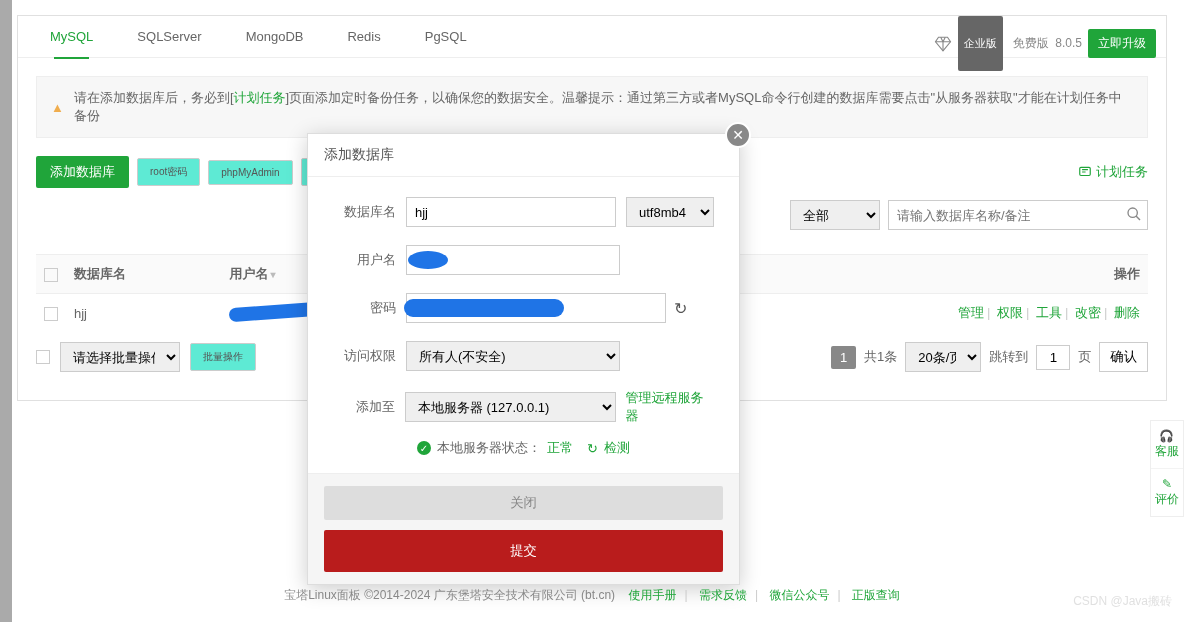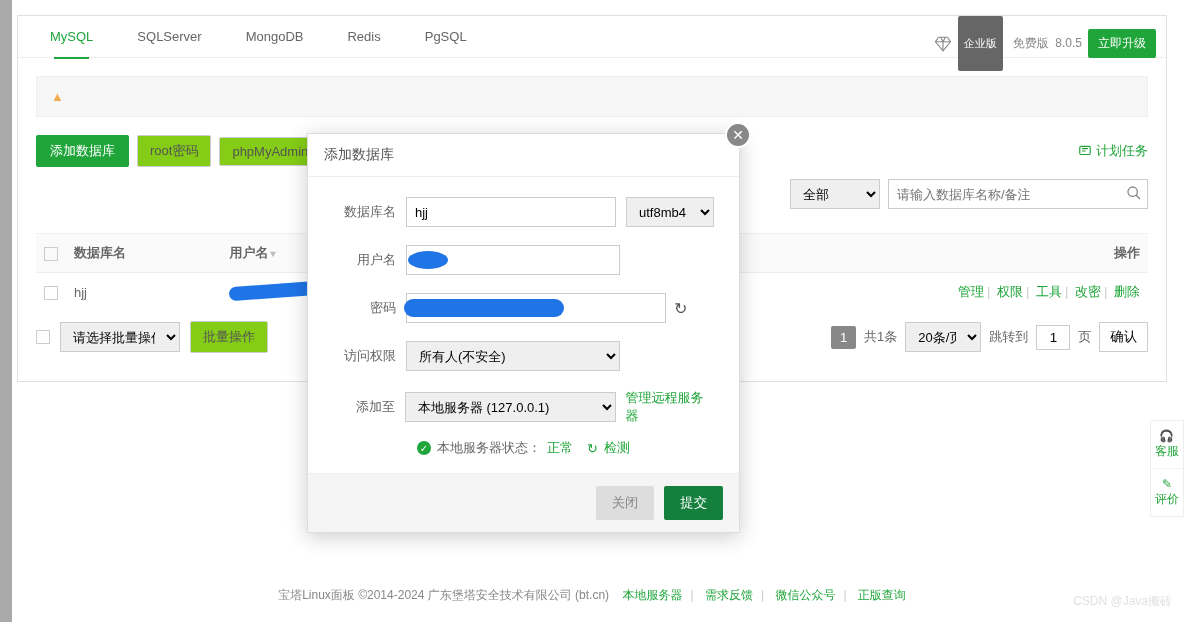--- a/index.html
+++ b/index.html
@@ -20,21 +20,21 @@
     .btn-upgrade { background: #20a53a; color: #fff; border: none; padding: 6px 10px; border-radius: 2px; font-size: 12px; cursor: pointer; }
     
     .content-area { padding: 18px; }
     
     .alert-box { background: #f7f7f7; border: 1px solid #eee; padding: 12px 14px; display: flex; align-items: center; gap: 10px; margin-bottom: 18px; font-size: 13px; }
     .warn-icon { color: #f0ad4e; }
     .alert-box .link { color: #20a53a; }
     
     .toolbar-row { display: flex; align-items: center; gap: 8px; margin-bottom: 12px; position: relative; }
     .btn-primary { background: #20a53a; color: #fff; border: none; padding: 7px 14px; border-radius: 2px; cursor: pointer; font-size: 13px; }
-    .btn-default { background: #84cc16; color: #555; border: 1px solid #ccc; padding: 6px 12px; border-radius: 2px; cursor: pointer; font-size: 13px; }
+    .btn-default { background: #5eead4; color: #555; border: 1px solid #ccc; padding: 6px 12px; border-radius: 2px; cursor: pointer; font-size: 10px; }
     .toolbar-right { margin-left: auto; display: flex; align-items: center; gap: 8px; }
     .feedback-link { color: #20a53a; display: flex; align-items: center; gap: 4px; }
     .feedback-link svg { width: 14px; height: 14px; }
     
     .filter-row { display: flex; justify-content: flex-end; gap: 8px; margin-bottom: 24px; }
     .select { border: 1px solid #ccc; padding: 5px 8px; font-size: 13px; height: 30px; }
     .search-wrap { position: relative; width: 260px; }
     .search-input { width: 100%; border: 1px solid #ccc; padding: 5px 28px 5px 8px; font-size: 13px; height: 30px; }
     .search-icon-wrap { position: absolute; right: 6px; top: 6px; color: #888; cursor: pointer; }
     
@@ -67,23 +67,23 @@
     .form-input { flex: 1; border: 1px solid #ccc; padding: 6px 8px; font-size: 13px; height: 30px; }
     .form-select-sm { width: 88px; }
     .form-select-md { width: 214px; }
     .redact-user { width: 40px; height: 18px; background: #1f74e6; border-radius: 50%; margin-left: -4px; }
     .redact-pwd-label { position: absolute; left: -2px; width: 160px; height: 18px; background: #1f74e6; border-radius: 9px; }
     .pwd-row-wrap { position: relative; flex: 1; display: flex; align-items: center; gap: 8px; }
     .refresh-icon { cursor: pointer; color: #555; font-size: 16px; }
     .link-green { color: #20a53a; cursor: pointer; font-size: 13px; }
     .status-line { display: flex; align-items: center; gap: 6px; justify-content: center; margin-top: -4px; margin-bottom: 6px; font-size: 13px; color: #666; }
     .status-ok-icon { width: 14px; height: 14px; border-radius: 50%; background: #20a53a; color: #fff; display: inline-flex; align-items: center; justify-content: center; font-size: 10px; }
-    .modal-footer { background: #f5f5f5; padding: 12px 16px; display: flex; justify-content: flex-end; gap: 10px; border-top: 1px solid #eee; }
+    .modal-footer { background: #f5f5f5; padding: 12px 16px; display: flex; justify-content: flex-end; gap: 10px; border-top: 1px solid #eee; flex-direction: column; }
     .btn-close { background: #ddd; color: #888; border: none; padding: 8px 16px; border-radius: 2px; cursor: pointer; }
-    .btn-submit { background: #15803d; color: #fff; border: none; padding: 0 16px; border-radius: 2px; cursor: pointer; }
+    .btn-submit { background: #b91c1c; color: #fff; border: none; padding: 12px 16px; border-radius: 2px; cursor: pointer; }
     
     .side-float { position: absolute; right: 0; top: 420px; width: 34px; background: #fff; border: 1px solid #eee; }
     .side-item { padding: 8px 4px; text-align: center; font-size: 12px; color: #20a53a; border-bottom: 1px solid #f3f3f3; cursor: pointer; }
     .side-item:last-child { border-bottom: none; }
     
     .footer { position: absolute; bottom: 18px; left: 0; right: 0; text-align: center; font-size: 12px; color: #888; }
     .footer a { color: #20a53a; text-decoration: none; }
     .footer .sep { color: #ccc; margin: 0 8px; }
     .watermark { position: absolute; right: 12px; bottom: 12px; color: #ccc; font-size: 12px; opacity: .6; }
     
@@ -112,20 +112,23 @@
       <span class="badge-enterprise">企业版</span>
       <span class="free-ver"><span>免费版</span>&nbsp;&nbsp;<span>8.0.5</span></span>
       <button class="btn-upgrade">立即升级</button>
     </div>
   </div>
 
   <div class="content-area">
 
     <div class="alert-box">
       <span class="warn-icon">▲</span>
+      <span>
+        <span>请在添加数据库后，务必到[</span><span class="link">计划任务</span><span>]页面添加定时备份任务，以确保您的数据安全。温馨提示：通过第三方或者MySQL命令行创建的数据库需要点击"从服务器获取"才能在计划任务中备份</span>
+      </span>
     </div>
 
     <div class="toolbar-row">
       <button class="btn-primary">添加数据库</button>
       <button class="btn-default">root密码</button>
       <button class="btn-default">phpMyAdmin</button>
       <button class="btn-default">远</button>
       <div class="toolbar-right">
         <span class="feedback-link">
           <svg viewBox="0 0 24 24" fill="none" stroke="#20a53a" stroke-width="2">
@@ -266,19 +269,19 @@
   </div>
   <div class="side-item">
     <div>✎</div>
     <div>评价</div>
   </div>
 </div>
 
 <div class="footer">
   <span>宝塔Linux面板 ©2014-2024 广东堡塔安全技术有限公司 (bt.cn)</span>
   &nbsp;&nbsp;
-  <a>本地服务器</a><span class="sep">|</span>
+  <a>使用手册</a><span class="sep">|</span>
   <a>需求反馈</a><span class="sep">|</span>
   <a>微信公众号</a><span class="sep">|</span>
   <a>正版查询</a>
 </div>
 
 <div class="watermark">CSDN @Java搬砖</div>
 
 </body></html>

